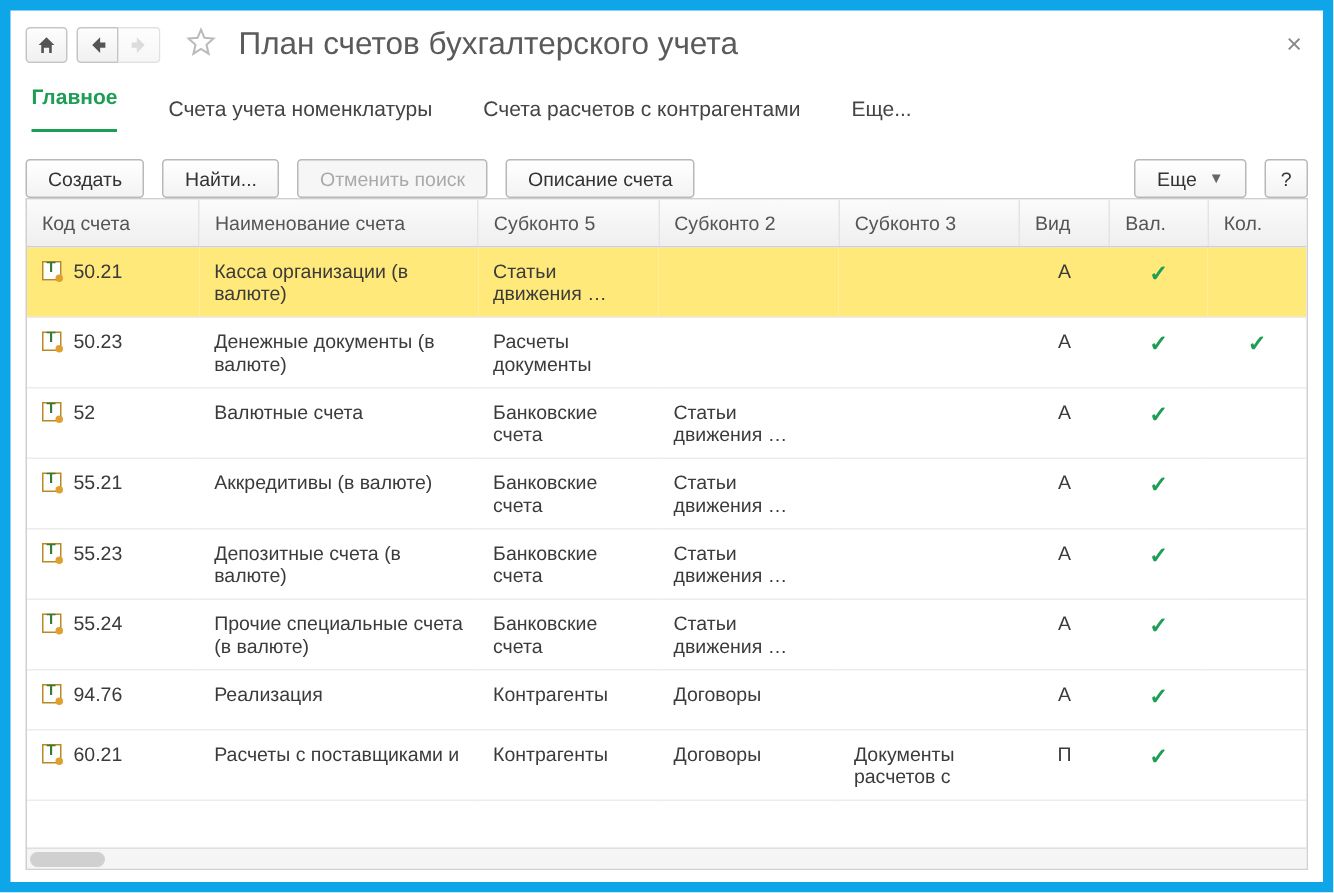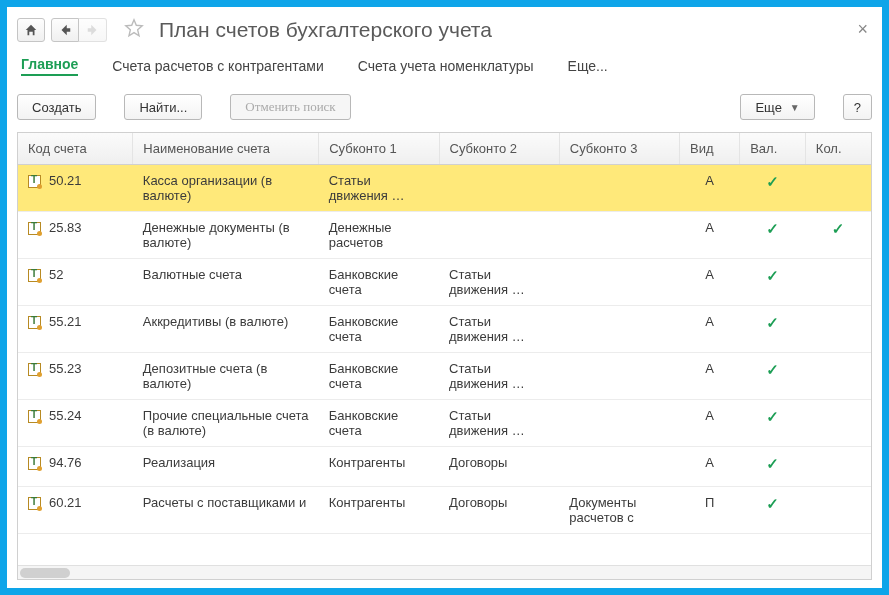--- a/index.html
+++ b/index.html
@@ -72,44 +72,43 @@
     align-items: center;
     gap: 34px;
     font-size: 14px;
     padding: 2px 4px 8px 4px;
     margin-bottom: 10px;
   }
   .tab { color: #444; cursor: pointer; }
   .tab.active {
     color: #1d9e55;
     border-bottom: 2px solid #1d9e55;
-    padding-bottom: 2px;
+    padding-bottom: 14px;
     font-weight: bold;
   }
 
   
   .toolbar {
     display: flex;
     align-items: center;
-    gap: 28px;
-    margin-bottom: 12px;
+    gap: 12px;
   }
   .btn {
     height: 26px;
     padding: 0 14px;
     border: 1px solid #b8b8b8;
     border-radius: 3px;
     background: linear-gradient(#ffffff, #f3f3f3);
     display: inline-flex;
     align-items: center;
     cursor: pointer;
     font-size: 13px;
     color: #333;
   }
-  .btn.disabled { color: #aaa; background: #f6f6f6; cursor: default; font-family: Liberation Serif, serif; }
+  .btn.disabled { color: #aaa; background: #f6f6f6; cursor: default; }
   .toolbar .spacer { flex: 1; }
   .btn .caret {
     margin-left: 8px;
     font-size: 10px;
     color: #666;
   }
   .help-btn { padding: 0 10px; }
 
   
   .table-wrap {
@@ -152,21 +151,21 @@
     font-size: 13px;
     color: #3b3b3b;
     height: 40px;
   }
   tbody tr.selected td {
     background: #ffe97a;
   }
 
   .code-cell {
     display: flex;
-    align-items: center;
+    align-items: flex-start;
     gap: 8px;
   }
   .acct-icon {
     width: 13px; height: 13px;
     border: 1px solid #b78a23;
     background: #fff;
     position: relative;
     flex-shrink: 0;
     margin-top: 1px;
   }
@@ -243,34 +242,37 @@
         </svg>
     </span>
     <span class="title">План счетов бухгалтерского учета</span>
     <span class="close-x">
       <span>×</span>
     </span>
   </div>
 
   <div class="tabs">
     <span class="tab active">Главное</span>
+    <span class="tab">Счета учета номенклатуры</span>
     <span class="tab">Счета расчетов с контрагентами</span>
-    <span class="tab">Счета учета номенклатуры</span>
     <span class="tab">Еще...</span>
   </div>
 
   <div class="toolbar">
     <div class="btn">
         <span>Создать</span>
       </div>
     <div class="btn">
         <span>Найти...</span>
       </div>
     <div class="btn disabled">
         <span>Отменить поиск</span>
+      </div>
+    <div class="btn">
+        <span>Описание счета</span>
       </div>
     <div class="spacer"></div>
     <div class="btn">
       <span>Еще</span>
       <span class="caret">▼</span>
     </div>
     <div class="btn help-btn">
         <span>?</span>
       </div>
   </div>
@@ -284,21 +286,21 @@
           <col class="c-sub2">
         <col class="c-sub3">
           <col class="c-vid">
           <col class="c-val">
           <col class="c-kol">
       </colgroup>
       <thead>
         <tr>
           <th>Код счета</th>
           <th>Наименование счета</th>
-          <th>Субконто 1</th>
+          <th>Субконто 5</th>
           <th>Субконто 2</th>
           <th>Субконто 3</th>
           <th>Вид</th>
           <th>Вал.</th>
           <th>Кол.</th>
         </tr>
       </thead>
     </table>
     <div class="table-body">
       <table>
@@ -325,25 +327,25 @@
               <td></td>
               <td></td>
               <td class="center">А</td>
               <td class="center"><span class="check">✓</span></td>
               <td class="center"></td>
             </tr>
             <tr>
               <td>
                 <div class="code-cell">
                   <span class="acct-icon"></span>
-                  <span>25.83</span>
+                  <span>50.23</span>
                 </div>
               </td>
               <td>Денежные документы (в валюте)</td>
-              <td>Денежные расчетов</td>
+              <td>Расчеты документы</td>
               <td></td>
               <td></td>
               <td class="center">А</td>
               <td class="center"><span class="check">✓</span></td>
               <td class="center"><span class="check">✓</span></td>
             </tr>
             <tr>
               <td>
                 <div class="code-cell">
                   <span class="acct-icon"></span>

